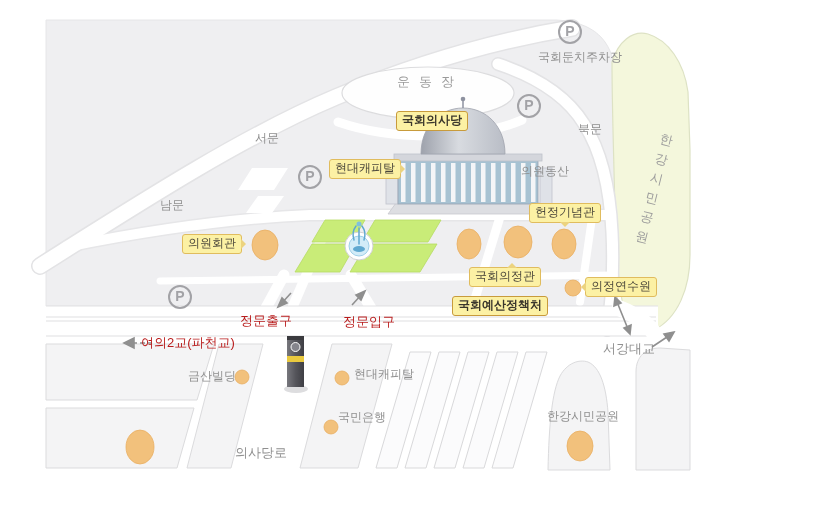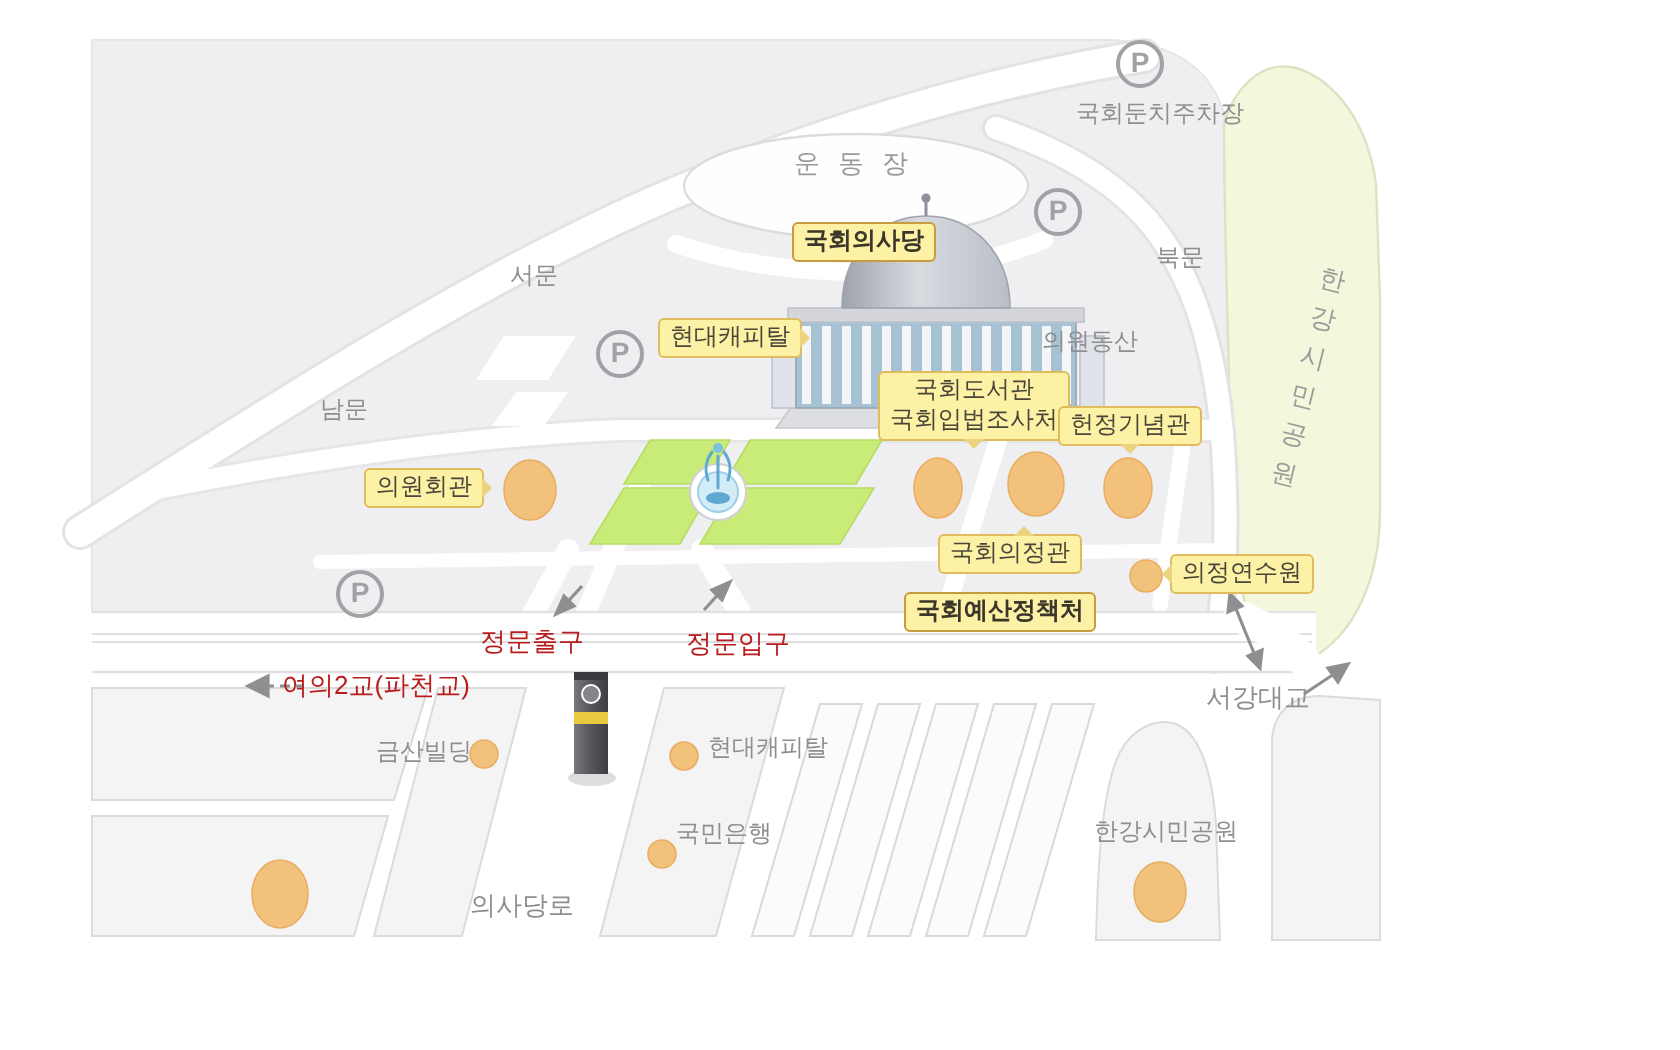--- a/index.html
+++ b/index.html
@@ -210,25 +210,20 @@
 
 <div class="lbl ylbl em" style="left:432px;top:121px">국회의사당</div>
 <div class="lbl ylbl" style="left:365px;top:169px">
   <span>현대캐피탈</span>
   <span class="pt pt-r"></span>
 </div>
 <div class="lbl ylbl" style="left:212px;top:244px">
   <span>의원회관</span>
   <span class="pt pt-r"></span>
 </div>
-<div class="lbl ylbl" style="left:487px;top:203px">
-  <div>국회도서관</div>
-  <div>국회입법조사처</div>
-  <span class="pt pt-b"></span>
-</div>
 <div class="lbl ylbl" style="left:565px;top:213px">
   <span>헌정기념관</span>
   <span class="pt pt-b"></span>
 </div>
 <div class="lbl ylbl" style="left:505px;top:277px">
   <span>국회의정관</span>
   <span class="pt pt-t"></span>
 </div>
 <div class="lbl ylbl em" style="left:500px;top:306px">국회예산정책처</div>
 <div class="lbl ylbl" style="left:621px;top:287px">

